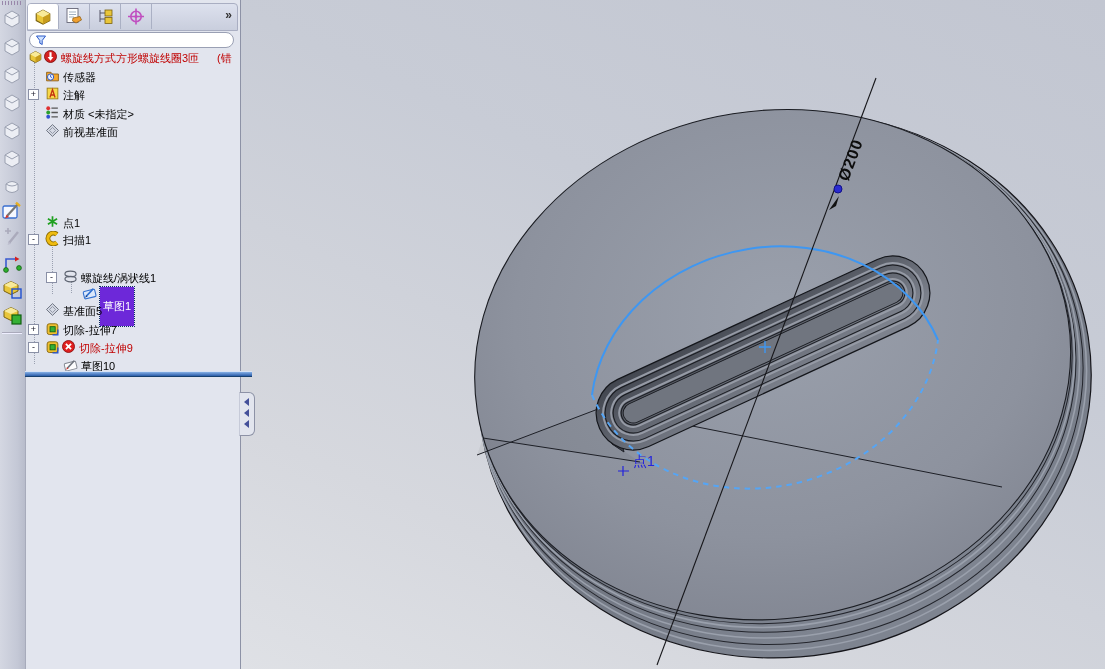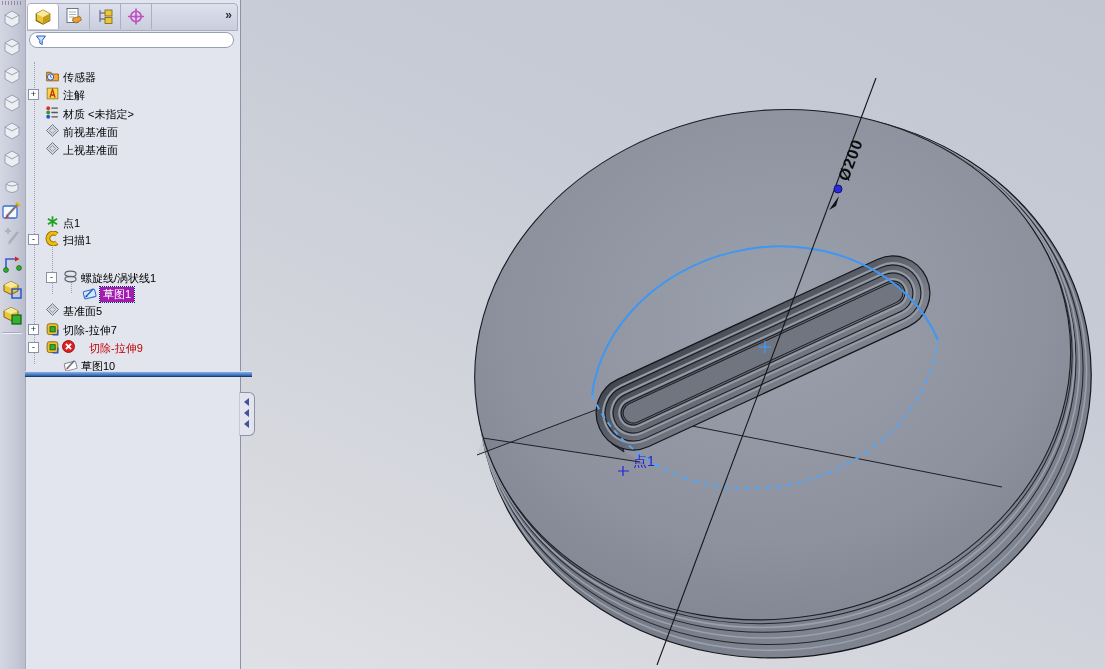--- a/index.html
+++ b/index.html
@@ -26,21 +26,21 @@
   .tab svg{position:absolute;left:5px;top:3px;width:20px;height:19px;}
   #tab-overflow{position:absolute;right:5px;top:4px;font-size:12px;color:#333;font-weight:bold;}
   #filterbox{position:absolute;left:4px;top:32px;width:203px;height:14px;background:#fff;
     border:1px solid #9aa0b4;border-radius:8px;}
   #filterbox svg{position:absolute;left:5px;top:1px;width:12px;height:12px;}
   #filterbox input{position:absolute;left:22px;top:0;width:170px;height:12px;border:0;outline:0;font-size:10px;background:transparent;}
   
   .row{position:absolute;left:0;width:215px;height:17px;}
   .lbl{position:absolute;top:2px;white-space:nowrap;color:#000;}
   .lbl.red{color:#c00000;}
-  .lbl.sel{background:#a21caf;color:#fff;padding:0 3px;outline:1px dotted #0b2a66;text-align:center;}
+  .lbl.sel{background:#6d28d9;color:#fff;padding:12px 3px;outline:1px dotted #0b2a66;text-align:center;}
   .exp{position:absolute;top:3px;width:9px;height:9px;background:#fff;border:1px solid #8a90a6;
        font-size:9px;line-height:8px;text-align:center;color:#223;}
   .ticon{position:absolute;top:0;width:15px;height:15px;}
   .dots{position:absolute;border-left:1px dotted #9aa0b0;width:0;}
   
   #rollback{position:absolute;left:25px;top:371px;width:227px;height:4px;z-index:12;
     background:linear-gradient(#86b0e6,#2a5ca8);border-top:1px solid #d7e2f4;border-bottom:1px solid #17406f;}
   
   #splitter{position:absolute;left:239px;top:392px;width:14px;height:42px;z-index:12;
     background:#e2e5ee;border:1px solid #8d92a6;border-left:1px solid #c6cad8;border-radius:0 6px 6px 0;}
@@ -318,20 +318,30 @@
     <svg>
         <use href="#i-funnel"></use>
       </svg>
     <input placeholder="" style="">
   </div>
 
   <div class="dots" style="left:9px;top:62px;height:302px"></div>
   <div class="dots" style="left:27px;top:244px;height:50px"></div>
   <div class="dots" style="left:46px;top:281px;height:12px"></div>
 
+  <div class="row" style="top:49px">
+    <svg class="ticon" style="left:3px">
+        <use href="#i-part"></use>
+      </svg>
+    <svg class="ticon" style="left:18px">
+        <use href="#i-errbadge"></use>
+      </svg>
+    <span class="lbl red" style="left:36px">螺旋线方式方形螺旋线圈3匝</span>
+    <span class="lbl red" style="left:192px">(错</span>
+  </div>
 
   <div class="row" style="top:68px">
     <svg class="ticon" style="left:20px">
         <use href="#i-sensors"></use>
       </svg>
     <span class="lbl" style="left:38px">传感器</span>
   </div>
 
   <div class="row" style="top:86px">
     <span class="exp" style="left:3px">+</span>
@@ -348,26 +358,20 @@
     <span class="lbl" style="left:38px">前视基准面</span>
   </div>
 
   <div class="row" style="top:105px">
     <svg class="ticon" style="left:20px">
         <use href="#i-material"></use>
       </svg>
     <span class="lbl" style="left:38px">材质 &lt;未指定&gt;</span>
   </div>
 
-  <div class="row" style="top:141px">
-    <svg class="ticon" style="left:20px">
-        <use href="#i-plane"></use>
-      </svg>
-    <span class="lbl" style="left:38px">上视基准面</span>
-  </div>
 
 
 
 
   <div class="row" style="top:214px">
     <svg class="ticon" style="left:20px">
         <use href="#i-point"></use>
       </svg>
     <span class="lbl" style="left:38px">点1</span>
   </div>
@@ -412,21 +416,21 @@
   </div>
 
   <div class="row" style="top:339px">
     <span class="exp" style="left:3px">-</span>
     <svg class="ticon" style="left:20px">
         <use href="#i-cut"></use>
       </svg>
     <svg class="ticon" style="left:36px">
         <use href="#i-errball"></use>
       </svg>
-    <span class="lbl red" style="left:64px">切除-拉伸9</span>
+    <span class="lbl red" style="left:54px">切除-拉伸9</span>
   </div>
 
   <div class="row" style="top:357px">
     <svg class="ticon" style="left:38px">
         <use href="#i-sketch"></use>
       </svg>
     <span class="lbl" style="left:56px">草图10</span>
   </div>
 </div>
 

